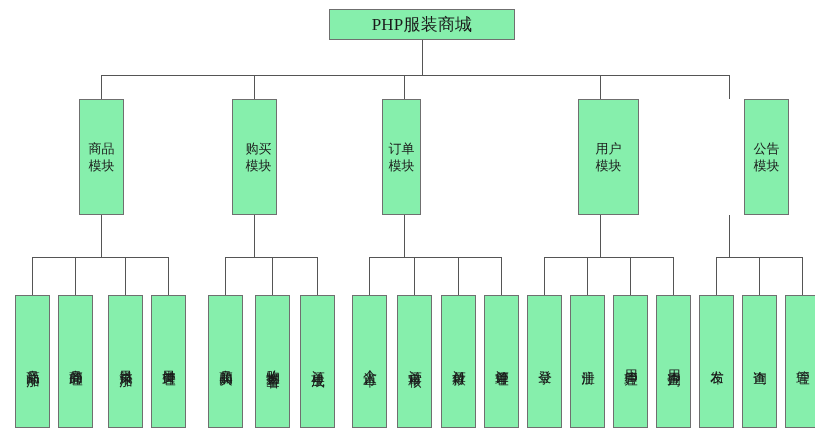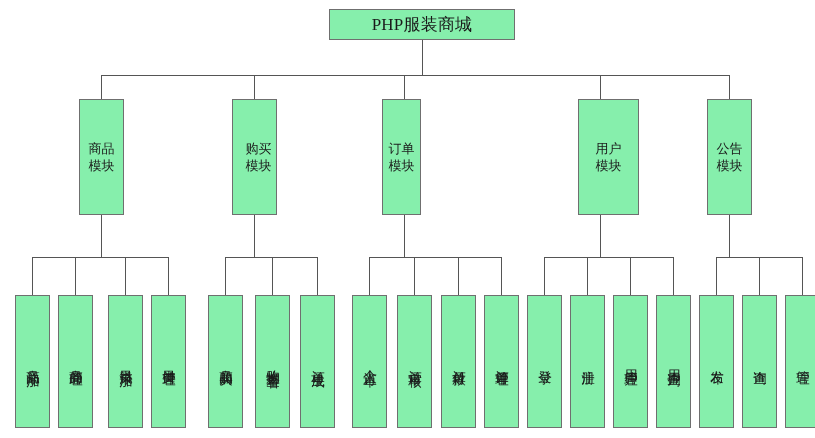--- a/index.html
+++ b/index.html
@@ -118,21 +118,21 @@
 模块</span>
       </div>
       <div class="node node-module" style="left: 382px; top: 99px; width: 39px; height: 116px;">
         <span class="label">订单
 模块</span>
       </div>
       <div class="node node-module" style="left: 578px; top: 99px; width: 61px; height: 116px;">
         <span class="label">用户
 模块</span>
       </div>
-      <div class="node node-module" style="left: 707px; top: 99px; width: 45px; height: 116px;">
+      <div class="node node-module" style="left: 744px; top: 99px; width: 45px; height: 116px;">
         <span class="label">公告
 模块</span>
       </div>
       <div class="node node-leaf" style="left: 15px; top: 295px; width: 35px; height: 133px;">
         <span class="label">商品添加</span>
       </div>
       <div class="node node-leaf" style="left: 58px; top: 295px; width: 35px; height: 133px;">
         <span class="label">商品管理</span>
       </div>
       <div class="node node-leaf" style="left: 108px; top: 295px; width: 35px; height: 133px;">

